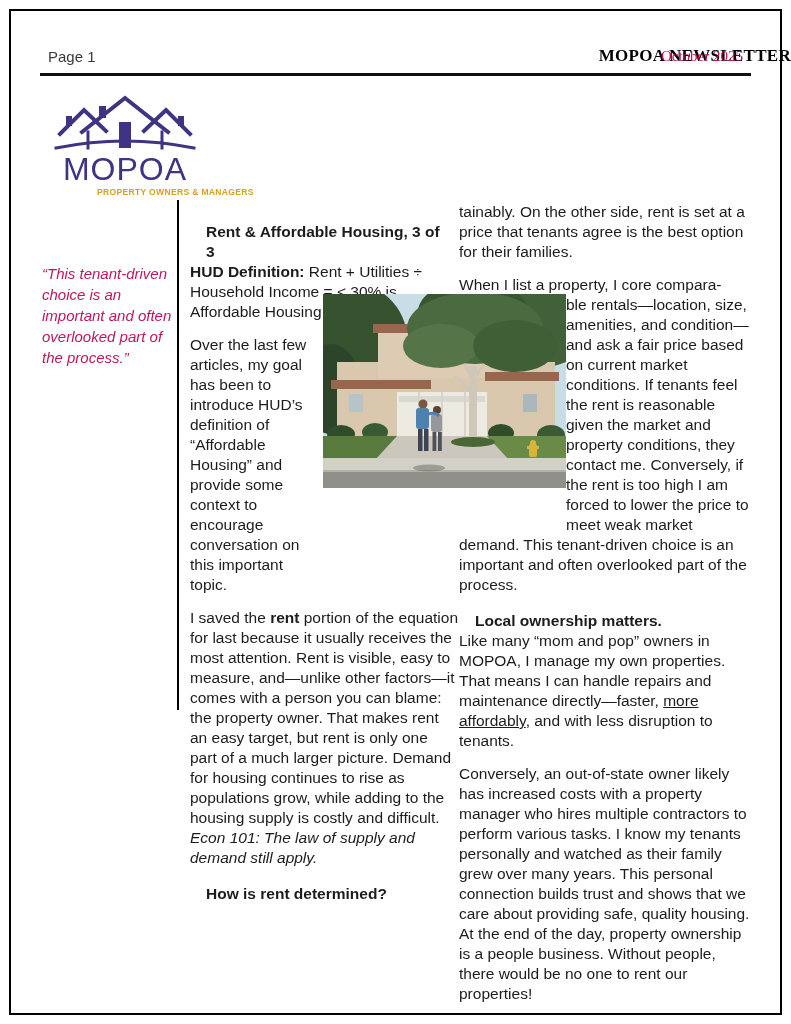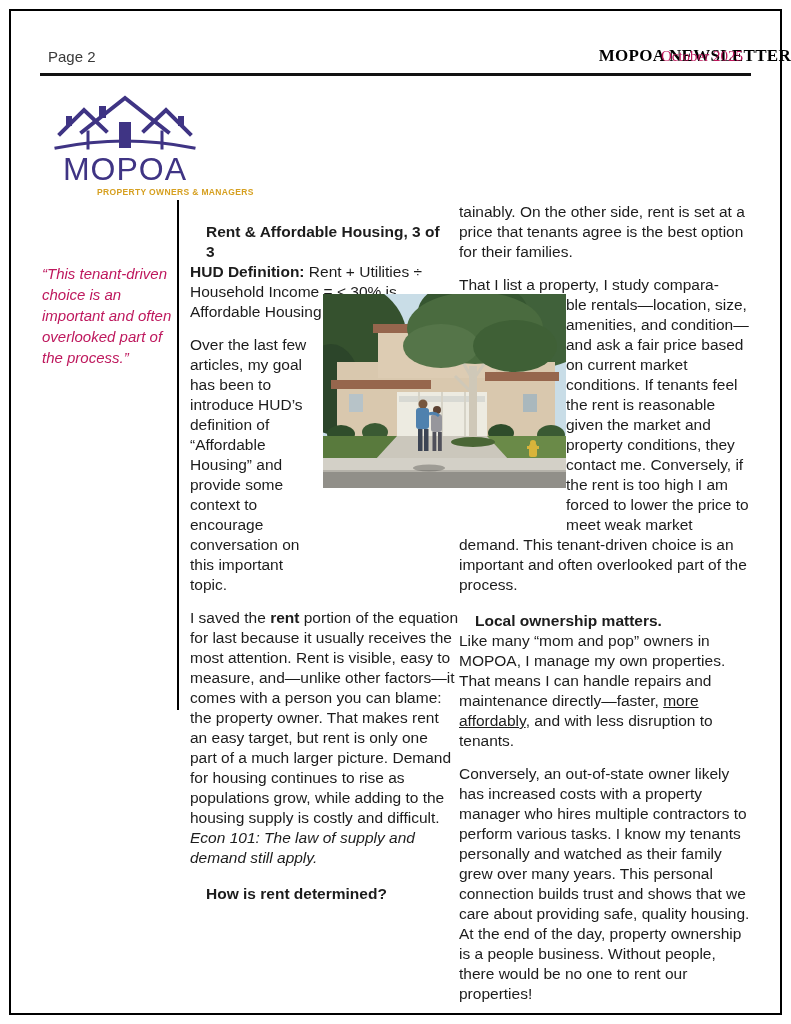--- a/index.html
+++ b/index.html
@@ -43,21 +43,21 @@
 
   
   .photo{position:absolute;left:323px;top:294px;width:243px;height:194px;}
 </style>
 </head>
 <body>
 
 <div class="page">
   <div class="frame"></div>
 
-  <div class="hdr-left">Page 2</div>
+  <div class="hdr-left">Page 1</div>
   <div class="hdr-center">MOPOA NEWSLETTER</div>
   <div class="hdr-right">October 2025</div>
   <div class="hdr-rule"></div>
 
   <div class="logo">
     <svg width="146" height="62" viewBox="0 0 146 62">
       <g fill="none" stroke="#3f3484" stroke-width="4" stroke-linecap="square">
 
         <path d="M8,44 L32,20 L54,41"></path>
         <rect x="14" y="26" width="6" height="10" fill="#3f3484" stroke="none"></rect>
@@ -150,19 +150,19 @@
     <rect x="115" y="138" width="3.8" height="19" fill="#50505a"></rect>
     <path d="M106,120 Q112,118 116,122" stroke="#4f81ae" stroke-width="3" fill="none"></path>
 
     <rect x="206" y="150" width="8" height="13" rx="2" fill="#d8b43b"></rect>
     <rect x="204" y="152" width="12" height="3" fill="#d8b43b"></rect>
     <circle cx="210" cy="149" r="3" fill="#d8b43b"></circle>
   </svg>
 
   <div class="col col2">
     <p>tainably. On the other side, rent is set at a price that tenants agree is the best option for their families.</p>
-    <p class="no-gap">That I list a property, I study compara-</p>
+    <p class="no-gap">When I list a property, I core compara-</p>
     <p><span class="wrap-spacer"></span><span>ble rentals—location, size, amenities, and condition—and ask a fair price based on current market conditions. If tenants feel the rent is reasonable given the market and property conditions, they contact me.  Conversely, if the rent is too high I am forced to lower the price to meet weak market demand.  This tenant-driven choice is an important and often overlooked part of the process.</span></p>
     <p class="h no-gap">Local ownership matters.</p>
     <p><span>Like many “mom and pop” owners in MOPOA, I manage my own properties. That means I can handle repairs and maintenance directly—faster, </span><u class="inu">more affordably</u><span>, and with less disruption to tenants.</span></p>
     <p>Conversely, an out-of-state owner likely has increased costs with a property manager who hires multiple contractors to perform various tasks. I know my tenants personally and watched as their family grew over many years. This personal connection builds trust and shows that we care about providing safe, quality housing.  At the end of the day, property ownership is a people business. Without people, there would be no one to rent our properties!</p>
   </div>
 </div>
 
 </body></html>

